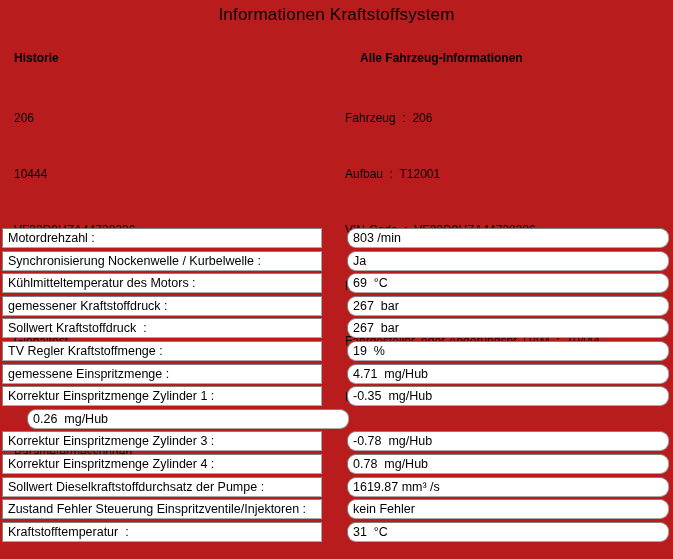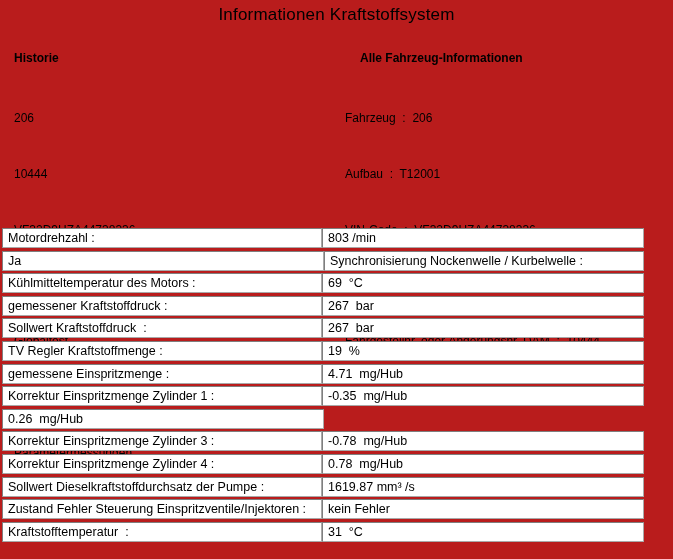--- a/index.html
+++ b/index.html
@@ -54,21 +54,21 @@
     border-color: #7f7f7f #a9a9a9 #a9a9a9 #7f7f7f;
     background: #ffffff;
     display: flex;
     align-items: center;
     padding-left: 5px;
     font-size: 12.5px;
     white-space: pre;
     overflow: hidden;
   }
   .cell-label { width: 320px; }
-  .cell-value { width: 322px; margin-left: 0; }
+  .cell-value { width: 322px; margin-left: 25px; border-radius: 9px; }
 </style>
 </head>
 <body>
 
 <div class="screen">
 
   <div class="page-title">Informationen Kraftstoffsystem</div>
 
   <div class="col-heading heading-history">Historie</div>
   <div class="list list-history">
@@ -92,22 +92,22 @@
     <div><span>Fahrgestellnr. oder Änderungsnr. DAM</span><span>  :  </span><span>10444</span></div>
     <div><span>Karosserie</span><span>  :  </span><span>CABRIOLET</span></div>
   </div>
 
   <div class="mtable">
     <div class="trow">
       <div class="cell cell-label">Motordrehzahl :</div>
       <div class="cell cell-value">803 /min</div>
     </div>
     <div class="trow">
+      <div class="cell cell-label">Synchronisierung Nockenwelle / Kurbelwelle :</div>
       <div class="cell cell-value">Ja</div>
-      <div class="cell cell-label">Synchronisierung Nockenwelle / Kurbelwelle :</div>
     </div>
     <div class="trow">
       <div class="cell cell-label">Kühlmitteltemperatur des Motors :</div>
       <div class="cell cell-value">69  °C</div>
     </div>
     <div class="trow">
       <div class="cell cell-label">gemessener Kraftstoffdruck :</div>
       <div class="cell cell-value">267  bar</div>
     </div>
     <div class="trow">

